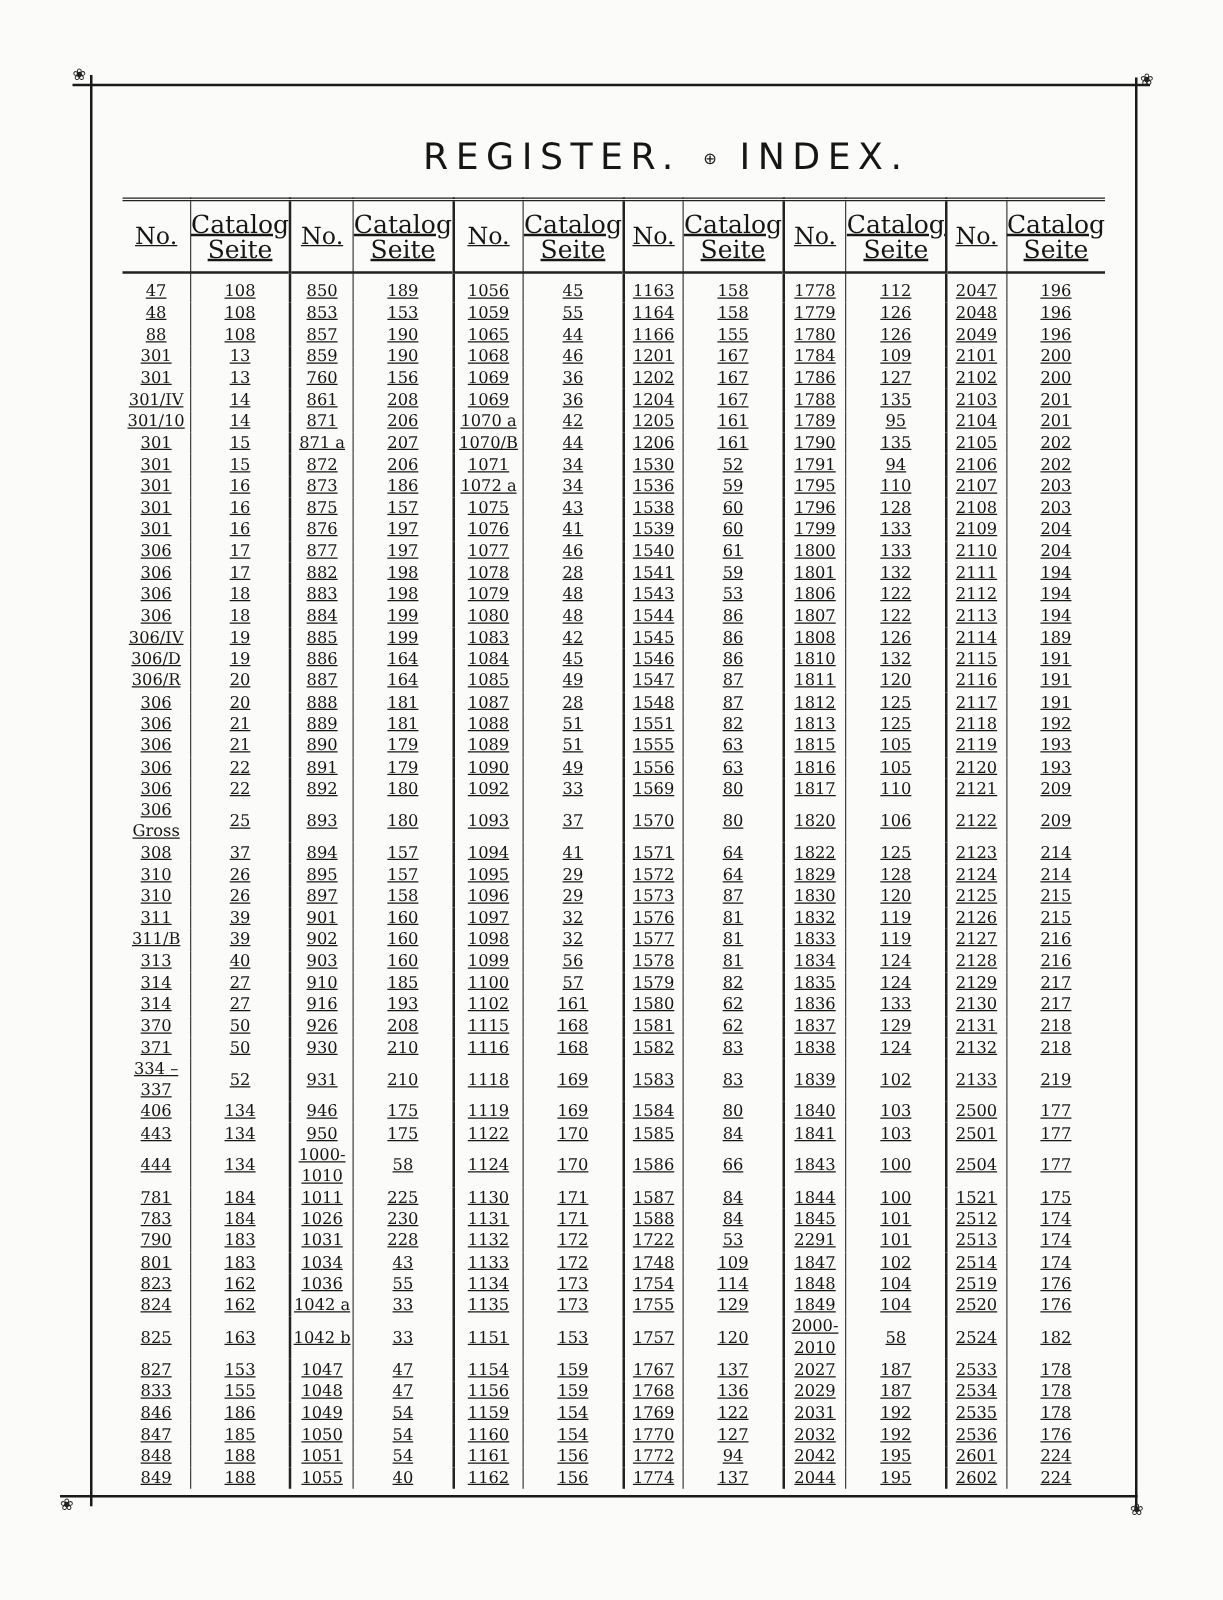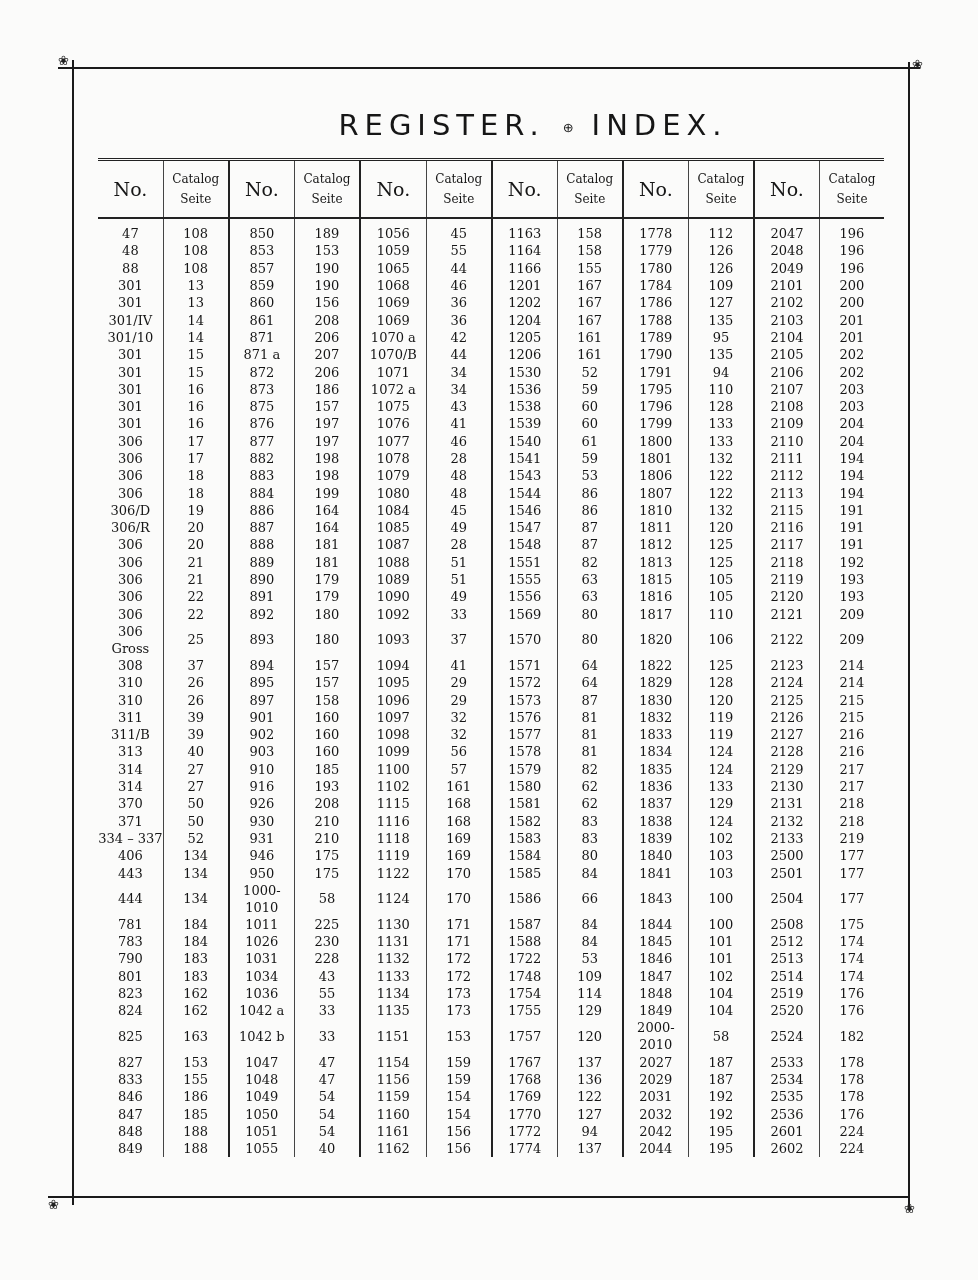--- a/index.html
+++ b/index.html
@@ -7,25 +7,25 @@
          font-family: "DejaVu Serif", "Liberation Serif", serif; color: #161616; }
   .frame-top { position: absolute; left: 58px; top: 67px; width: 862px; height: 2px; background: #1a1a1a; }
   .frame-bottom { position: absolute; left: 48px; top: 1196px; width: 862px; height: 2px; background: #1a1a1a; }
   .frame-left { position: absolute; left: 72px; top: 60px; width: 2px; height: 1145px; background: #1a1a1a; }
   .frame-right { position: absolute; left: 908px; top: 62px; width: 2px; height: 1145px; background: #1a1a1a; }
   .corner { position: absolute; font-size: 13px; line-height: 13px; color: #222; }
   .title { position: absolute; left: 0; width: 978px; top: 108px; text-align: center;
            font-family: "DejaVu Sans", "Liberation Sans", sans-serif; font-size: 29px;
            letter-spacing: 6px; font-weight: normal; margin-left: 44px; }
   .title .sep { font-size: 13px; margin: 0 18px; vertical-align: middle; letter-spacing: 0; }
-  table.reg { position: absolute; left: 98px; top: 158px; width: 786px; border-collapse: collapse; }
+  table.reg { position: absolute; left: 98px; top: 158px; width: 786px; border-collapse: collapse; text-decoration: underline; }
   table.reg thead tr { border-top: 3px double #222; border-bottom: 2px solid #222; }
   table.reg th { height: 56px; padding: 0; font-weight: normal; }
   th.no { font-weight: bold; font-size: 19px; width: 66px; }
-  th.cs { font-size: 12px; line-height: 20px; width: 65px; }
+  th.cs { font-size: 20px; line-height: 20px; width: 65px; }
   table.reg td { font-size: 13px; height: 17.3px; padding: 0; line-height: 17px; }
   td.no, th.no { text-align: center; }
   td.cs { text-align: center; }
   .bl-thin { border-left: 1px solid #444; }
   .bl-thick { border-left: 2px solid #222; }
   tbody tr:first-child td { padding-top: 6px; }
 </style>
 </head>
 <body>
 
@@ -130,21 +130,21 @@
         <td class="no bl-thick">1201</td>
         <td class="cs bl-thin">167</td>
         <td class="no bl-thick">1784</td>
         <td class="cs bl-thin">109</td>
         <td class="no bl-thick">2101</td>
         <td class="cs bl-thin">200</td>
       </tr>
       <tr>
         <td class="no">301</td>
         <td class="cs bl-thin">13</td>
-        <td class="no bl-thick">860</td>
+        <td class="no bl-thick">760</td>
         <td class="cs bl-thin">156</td>
         <td class="no bl-thick">1069</td>
         <td class="cs bl-thin">36</td>
         <td class="no bl-thick">1202</td>
         <td class="cs bl-thin">167</td>
         <td class="no bl-thick">1786</td>
         <td class="cs bl-thin">127</td>
         <td class="no bl-thick">2102</td>
         <td class="cs bl-thin">200</td>
       </tr>
@@ -296,20 +296,34 @@
         <td class="no bl-thick">1080</td>
         <td class="cs bl-thin">48</td>
         <td class="no bl-thick">1544</td>
         <td class="cs bl-thin">86</td>
         <td class="no bl-thick">1807</td>
         <td class="cs bl-thin">122</td>
         <td class="no bl-thick">2113</td>
         <td class="cs bl-thin">194</td>
       </tr>
       <tr>
+        <td class="no">306/IV</td>
+        <td class="cs bl-thin">19</td>
+        <td class="no bl-thick">885</td>
+        <td class="cs bl-thin">199</td>
+        <td class="no bl-thick">1083</td>
+        <td class="cs bl-thin">42</td>
+        <td class="no bl-thick">1545</td>
+        <td class="cs bl-thin">86</td>
+        <td class="no bl-thick">1808</td>
+        <td class="cs bl-thin">126</td>
+        <td class="no bl-thick">2114</td>
+        <td class="cs bl-thin">189</td>
+      </tr>
+      <tr>
         <td class="no">306/D</td>
         <td class="cs bl-thin">19</td>
         <td class="no bl-thick">886</td>
         <td class="cs bl-thin">164</td>
         <td class="no bl-thick">1084</td>
         <td class="cs bl-thin">45</td>
         <td class="no bl-thick">1546</td>
         <td class="cs bl-thin">86</td>
         <td class="no bl-thick">1810</td>
         <td class="cs bl-thin">132</td>
@@ -614,21 +628,21 @@
         <td class="no">781</td>
         <td class="cs bl-thin">184</td>
         <td class="no bl-thick">1011</td>
         <td class="cs bl-thin">225</td>
         <td class="no bl-thick">1130</td>
         <td class="cs bl-thin">171</td>
         <td class="no bl-thick">1587</td>
         <td class="cs bl-thin">84</td>
         <td class="no bl-thick">1844</td>
         <td class="cs bl-thin">100</td>
-        <td class="no bl-thick">2508</td>
+        <td class="no bl-thick">1521</td>
         <td class="cs bl-thin">175</td>
       </tr>
       <tr>
         <td class="no">783</td>
         <td class="cs bl-thin">184</td>
         <td class="no bl-thick">1026</td>
         <td class="cs bl-thin">230</td>
         <td class="no bl-thick">1131</td>
         <td class="cs bl-thin">171</td>
         <td class="no bl-thick">1588</td>
@@ -640,21 +654,21 @@
       </tr>
       <tr>
         <td class="no">790</td>
         <td class="cs bl-thin">183</td>
         <td class="no bl-thick">1031</td>
         <td class="cs bl-thin">228</td>
         <td class="no bl-thick">1132</td>
         <td class="cs bl-thin">172</td>
         <td class="no bl-thick">1722</td>
         <td class="cs bl-thin">53</td>
-        <td class="no bl-thick">1846</td>
+        <td class="no bl-thick">2291</td>
         <td class="cs bl-thin">101</td>
         <td class="no bl-thick">2513</td>
         <td class="cs bl-thin">174</td>
       </tr>
       <tr>
         <td class="no">801</td>
         <td class="cs bl-thin">183</td>
         <td class="no bl-thick">1034</td>
         <td class="cs bl-thin">43</td>
         <td class="no bl-thick">1133</td>

